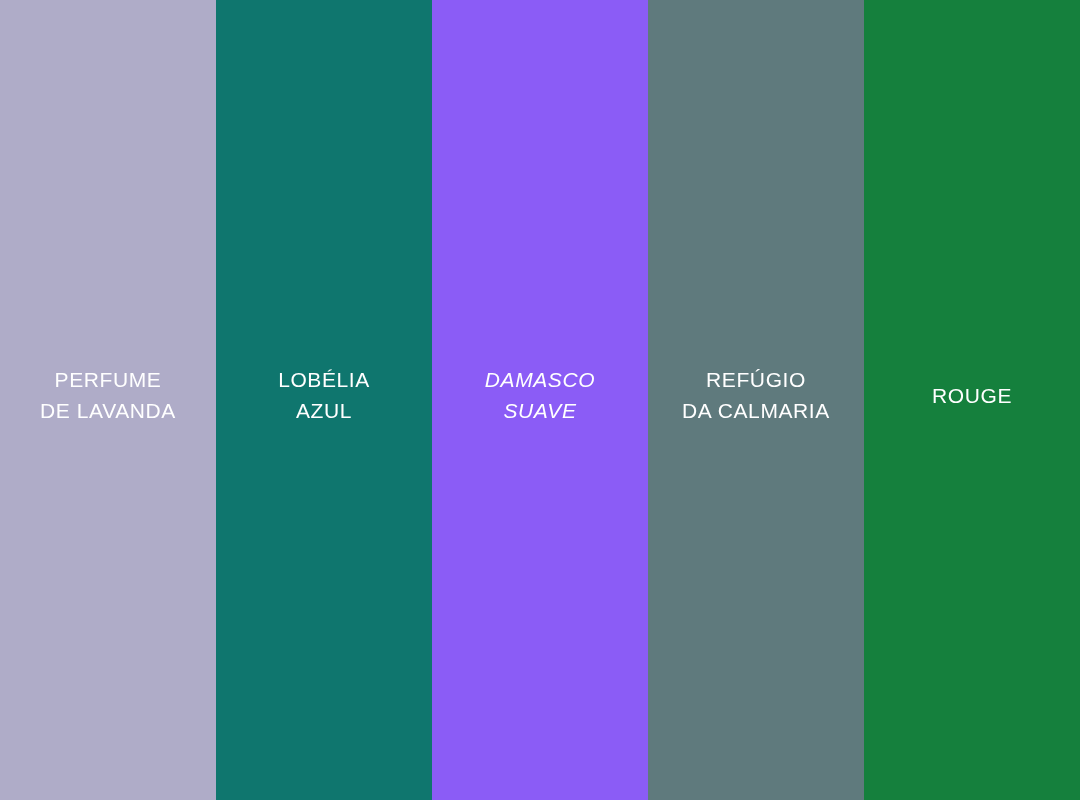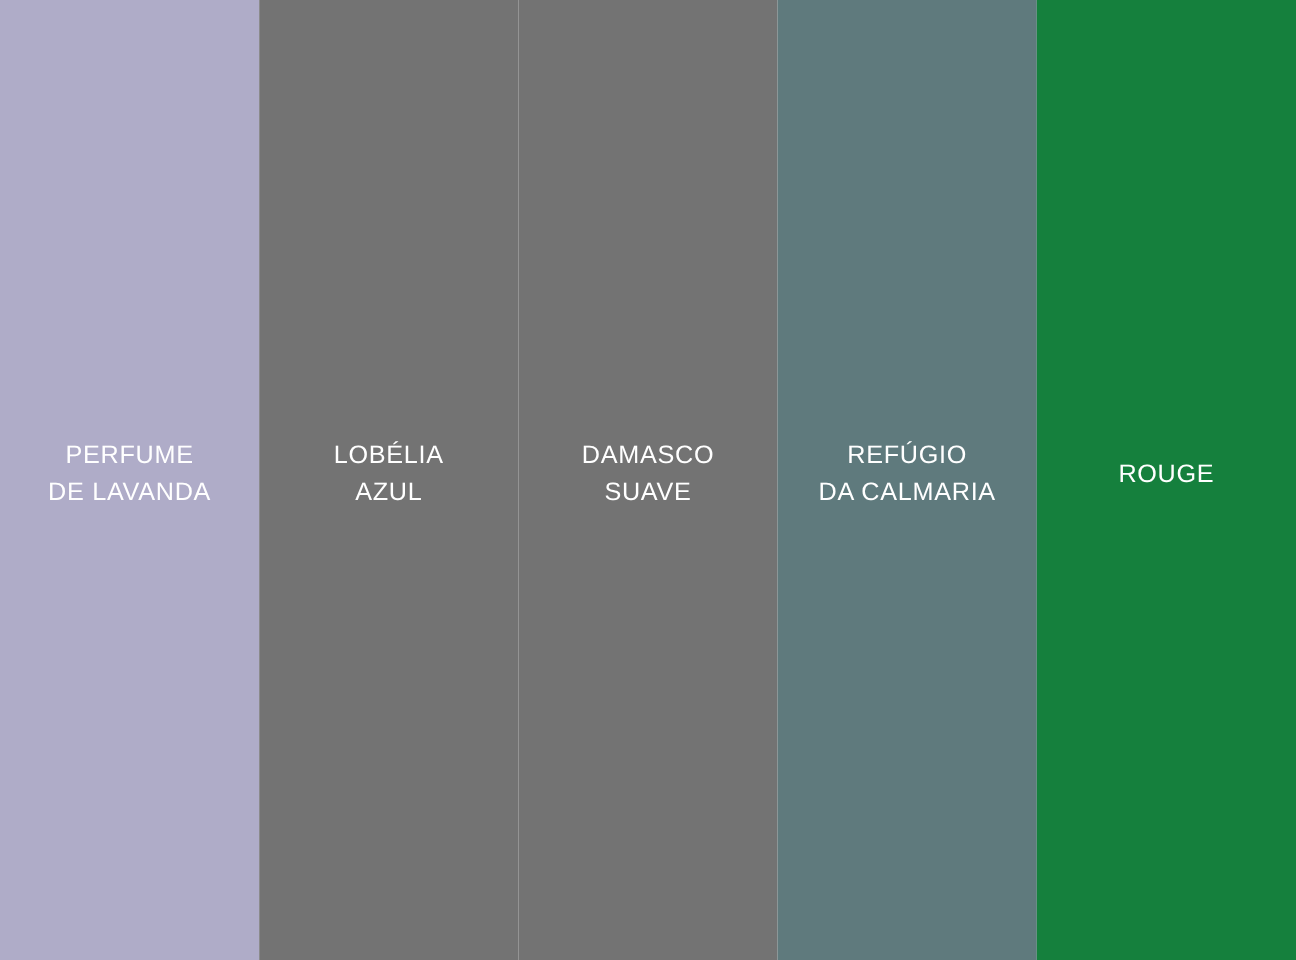--- a/index.html
+++ b/index.html
@@ -50,26 +50,26 @@
 </head>
 <body>
 
 <div id="palette">
 
   <div class="swatch" style="background-color: rgb(175, 172, 200);">
     <div class="swatch-label" style="color: rgb(255, 255, 255);">PERFUME
 DE LAVANDA</div>
   </div>
 
-  <div class="swatch" style="background-color: #737373;">
+  <div class="swatch" style="background-color: #0f766e;">
     <div class="swatch-label" style="color: rgb(255, 255, 255);">LOBÉLIA
 AZUL</div>
   </div>
 
-  <div class="swatch" style="background-color: #737373;">
+  <div class="swatch" style="background-color: #8b5cf6; font-style: italic;">
     <div class="swatch-label" style="color: rgb(255, 255, 255);">DAMASCO
 SUAVE</div>
   </div>
 
   <div class="swatch" style="background-color: rgb(95, 122, 125);">
     <div class="swatch-label" style="color: rgb(255, 255, 255);">REFÚGIO
 DA CALMARIA</div>
   </div>
 
   <div class="swatch" style="background-color: #15803d;">

